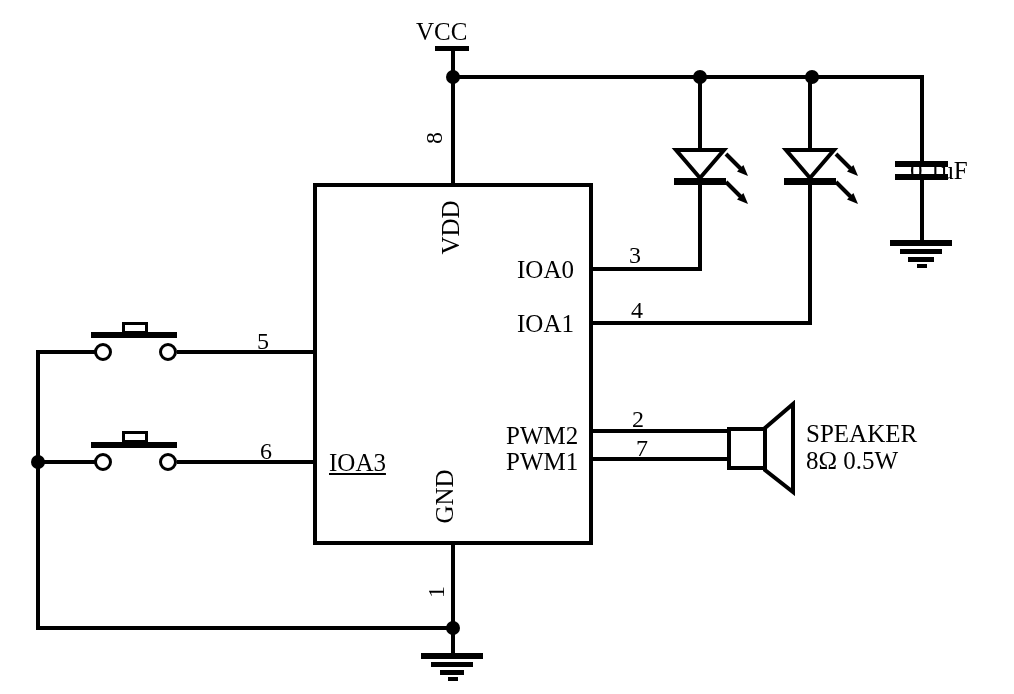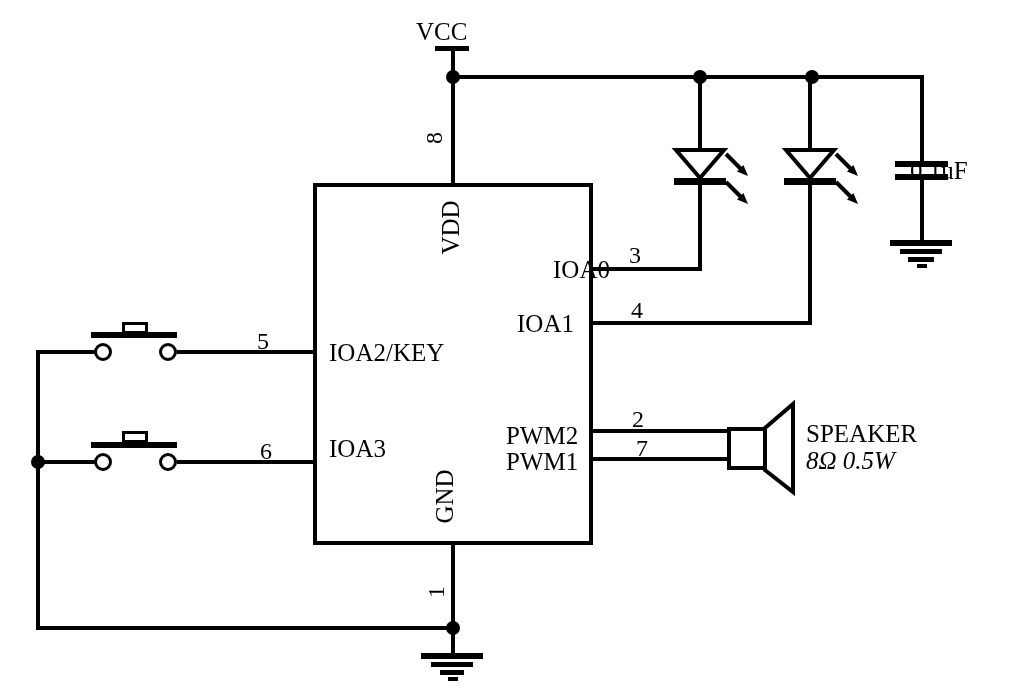--- a/index.html
+++ b/index.html
@@ -48,24 +48,23 @@
 
   <div class="dot" style="left:446px;top:70px;"></div>
   <div class="dot" style="left:693px;top:70px;"></div>
   <div class="dot" style="left:805px;top:70px;"></div>
   <div class="dot" style="left:31px;top:455px;"></div>
   <div class="dot" style="left:446px;top:621px;"></div>
 
   <div class="obox" style="left:313px;top:183px;width:280px;height:362px;"></div>
   <div class="lbl rot" style="left:415px;top:215px;width:70px;">VDD</div>
   <div class="lbl rot" style="left:409px;top:484px;width:70px;">GND</div>
-  <div class="lbl" style="left:517px;top:257px;margin-left:36px;">IOA0</div>
+  <div class="lbl" style="left:517px;top:257px;">IOA0</div>
   <div class="lbl" style="left:517px;top:311px;">IOA1</div>
-  <div class="lbl" style="left:329px;top:340px;">IOA2/KEY</div>
-  <div class="lbl" style="left:329px;top:436px;">IOA3</div>
+  <div class="lbl" style="left:329px;top:450px;text-decoration:underline;">IOA3</div>
   <div class="lbl" style="left:506px;top:423px;">PWM2</div>
   <div class="lbl" style="left:506px;top:449px;">PWM1</div>
 
   <div class="lbl num rot" style="left:424px;top:126px;width:20px;">8</div>
   <div class="lbl num rot" style="left:426px;top:580px;width:20px;">1</div>
   <div class="lbl num" style="left:629px;top:243px;">3</div>
   <div class="lbl num" style="left:631px;top:298px;">4</div>
   <div class="lbl num" style="left:257px;top:329px;">5</div>
   <div class="lbl num" style="left:260px;top:439px;">6</div>
   <div class="lbl num" style="left:632px;top:407px;">2</div>
@@ -110,15 +109,15 @@
   <div class="bump" style="left:122px;top:431px;width:26px;height:12px;"></div>
   <div class="wire" style="left:91px;top:442px;width:86px;height:6px;"></div>
   <div class="term" style="left:94px;top:453px;"></div>
   <div class="term" style="left:159px;top:453px;"></div>
 
   <div class="obox" style="left:727px;top:427px;width:40px;height:43px;"></div>
   <svg style="left:763px;top:400px;" width="34" height="96" viewBox="0 0 34 96">
     <polygon points="2,28 30,4 30,92 2,70" fill="#ffffff" stroke="#000000" stroke-width="4"></polygon>
   </svg>
   <div class="lbl" style="left:806px;top:421px;">SPEAKER</div>
-  <div class="lbl" style="left:806px;top:448px;font-style:italic;">8Ω 0.5W</div>
+  <div class="lbl" style="left:806px;top:448px;">8Ω 0.5W</div>
 
 </div>
 
 </body></html>

